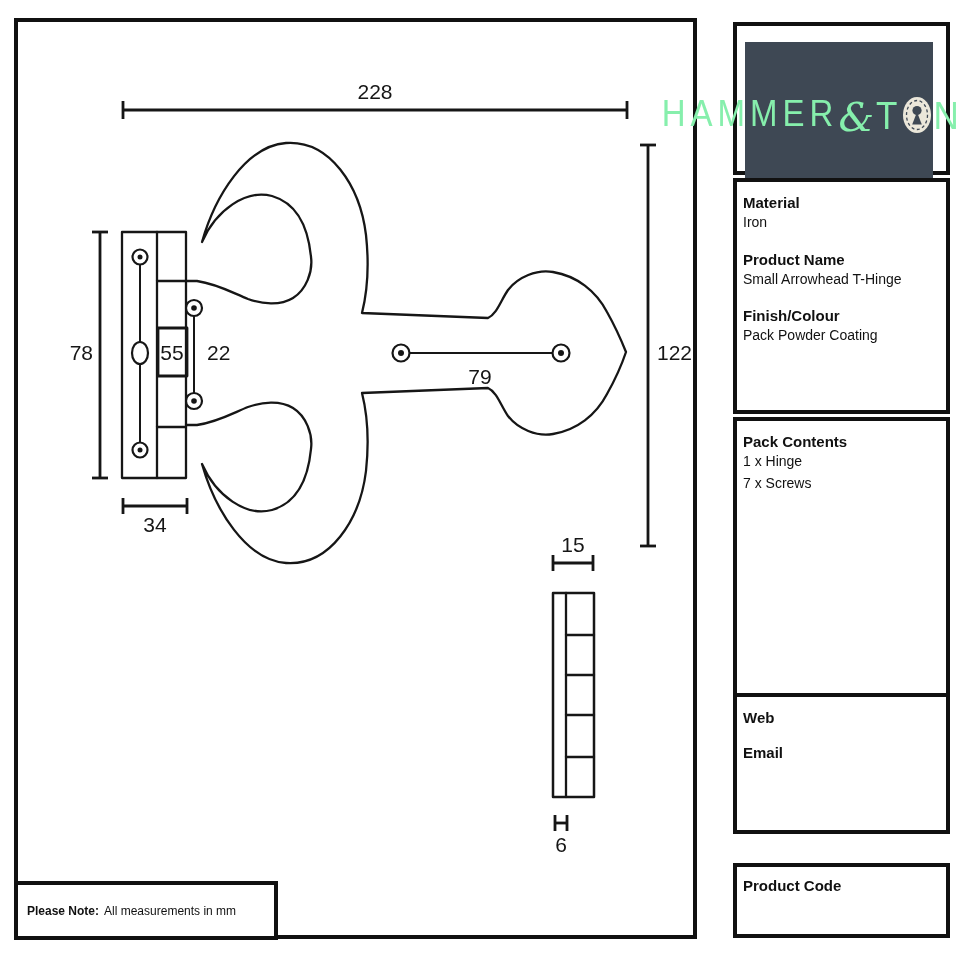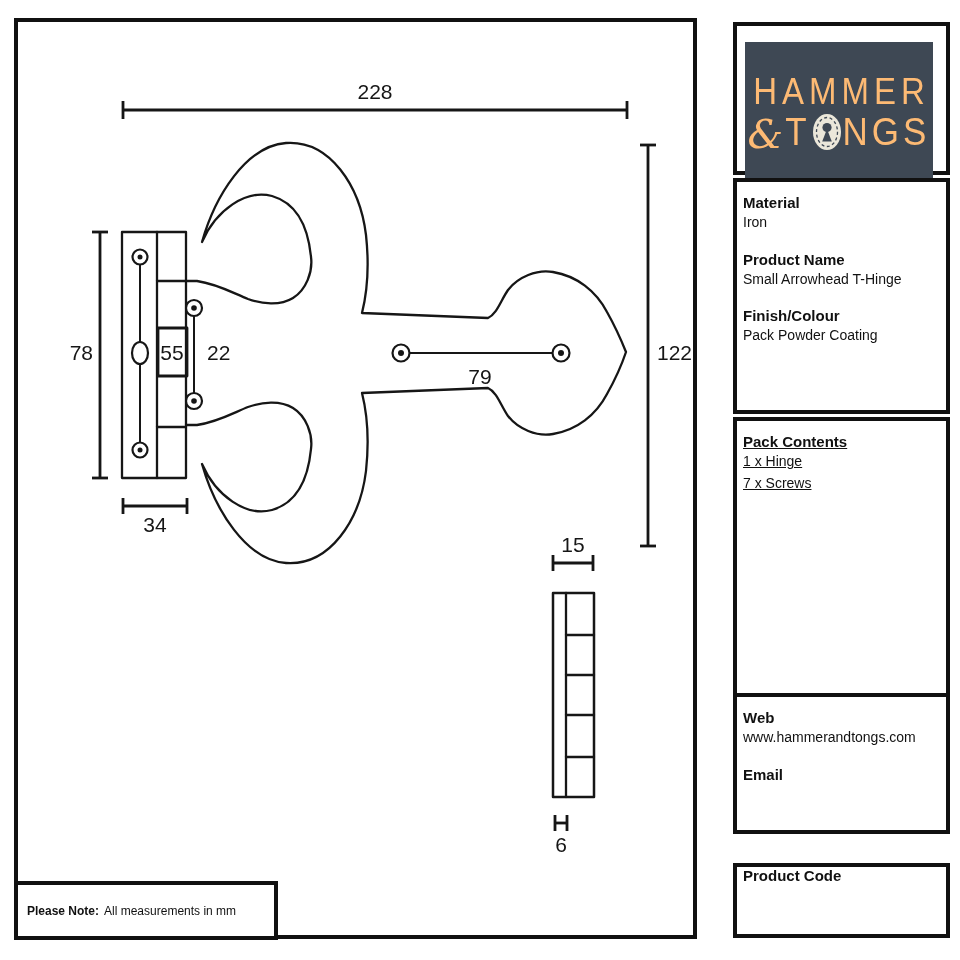--- a/index.html
+++ b/index.html
@@ -22,27 +22,27 @@
   
   svg.draw{position:absolute;left:0;top:0;z-index:2;}
   svg.draw text{font-family:"Liberation Sans", sans-serif;font-size:21px;fill:#161616;}
   
   .side-section{
     position:absolute;left:733px;width:217px;border:4px solid #111;
     box-sizing:border-box;background:#fff;
   }
   .sec-logo{top:22px;height:153px;}
   .sec-details{top:178px;height:236px;}
-  .sec-pack{top:417px;height:297px;text-decoration:underline;}
+  .sec-pack{top:417px;height:297px;}
   .sec-contact{top:693px;height:141px;}
   .sec-code{top:863px;height:75px;}
   .logo-plate{
     margin:16px 0 0 8px;width:188px;height:142px;background:#3e4854;
-    display:flex;flex-direction:column;align-items:center;justify-content:center;
-    color:#fdba74;
+    display:flex;flex-direction:row;align-items:center;justify-content:center;
+    color:#86efac;
   }
   .logo-line1{
     font-size:33px;letter-spacing:5px;line-height:1;margin-left:5px;
     transform:scaleY(1.12);
   }
   .logo-line2{
     display:flex;align-items:center;line-height:1;margin-top:4px;
   }
   .logo-amp{
     font-family:"DejaVu Serif", serif;font-style:italic;font-size:40px;
@@ -207,25 +207,24 @@
     <div class="fld-label">Pack Contents</div>
     <div class="fld-value">1 x Hinge</div>
     <div class="fld-value">7 x Screws</div>
   </div>
 </div>
 
 <div class="side-section sec-contact">
   <div class="sec-body">
     <div class="fld-group">
       <div class="fld-label">Web</div>
-      <div class="fld-value">www.hammerandtongs.com</div>
     </div>
     <div class="fld-group">
       <div class="fld-label">Email</div>
     </div>
   </div>
 </div>
 
 <div class="side-section sec-code">
-  <div class="sec-body" style="padding-top:0;">
+  <div class="sec-body" style="padding-top:10px;">
     <div class="fld-label">Product Code</div>
   </div>
 </div>
 
 </body></html>

